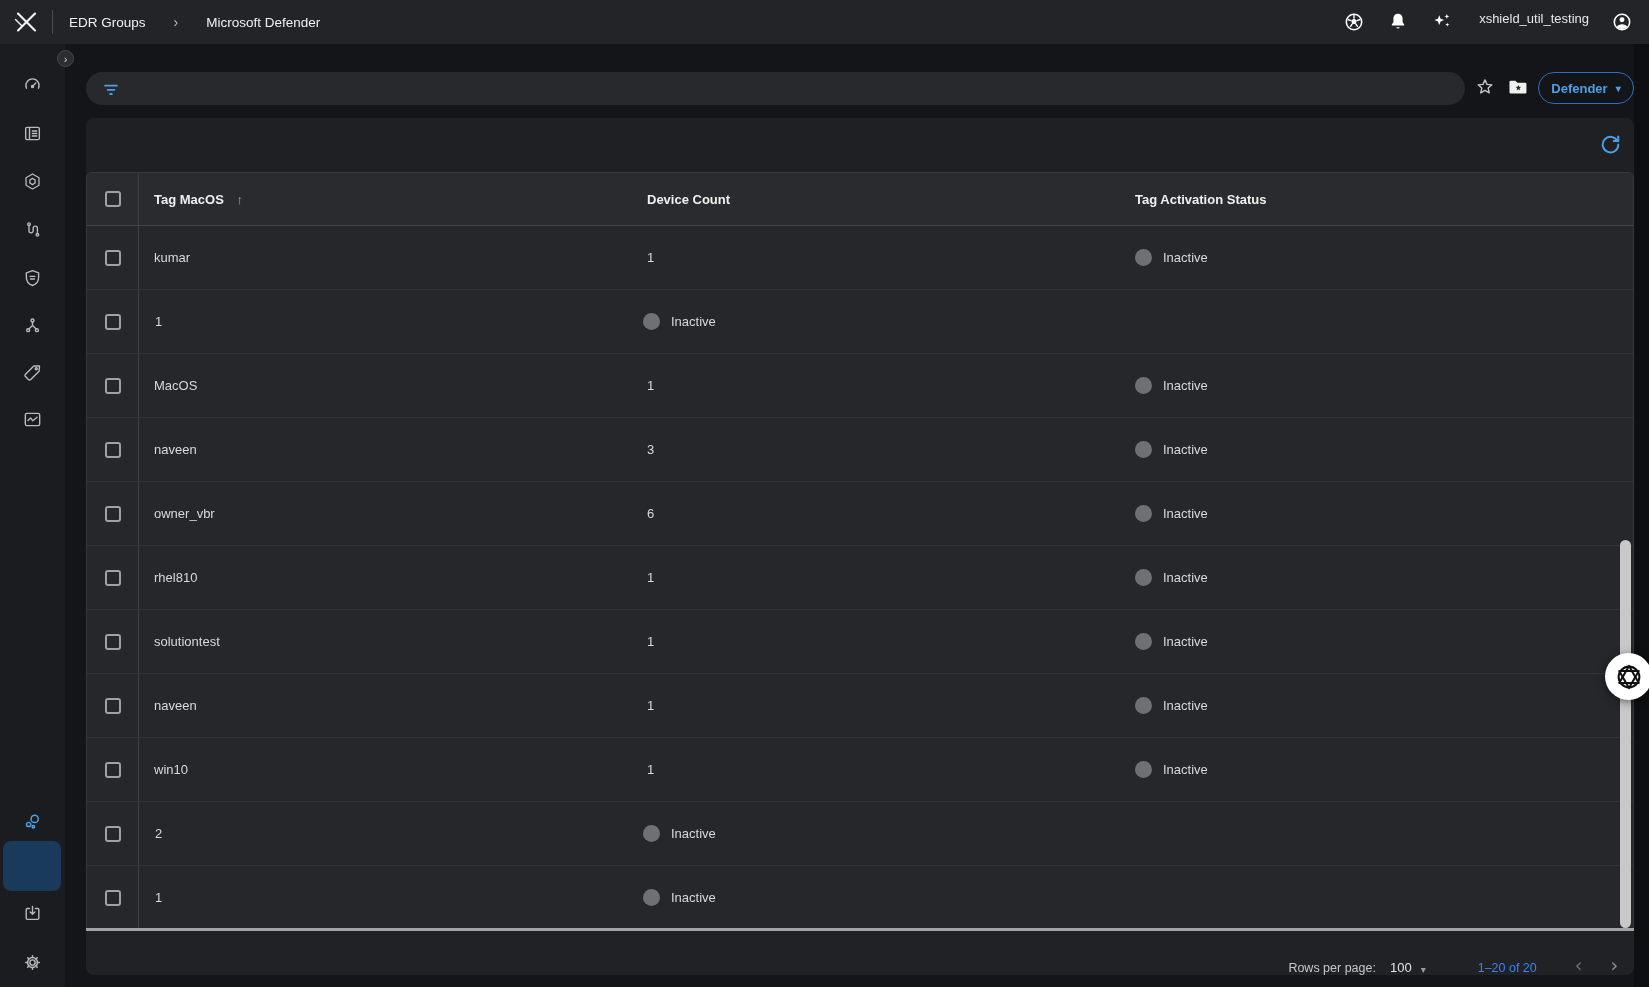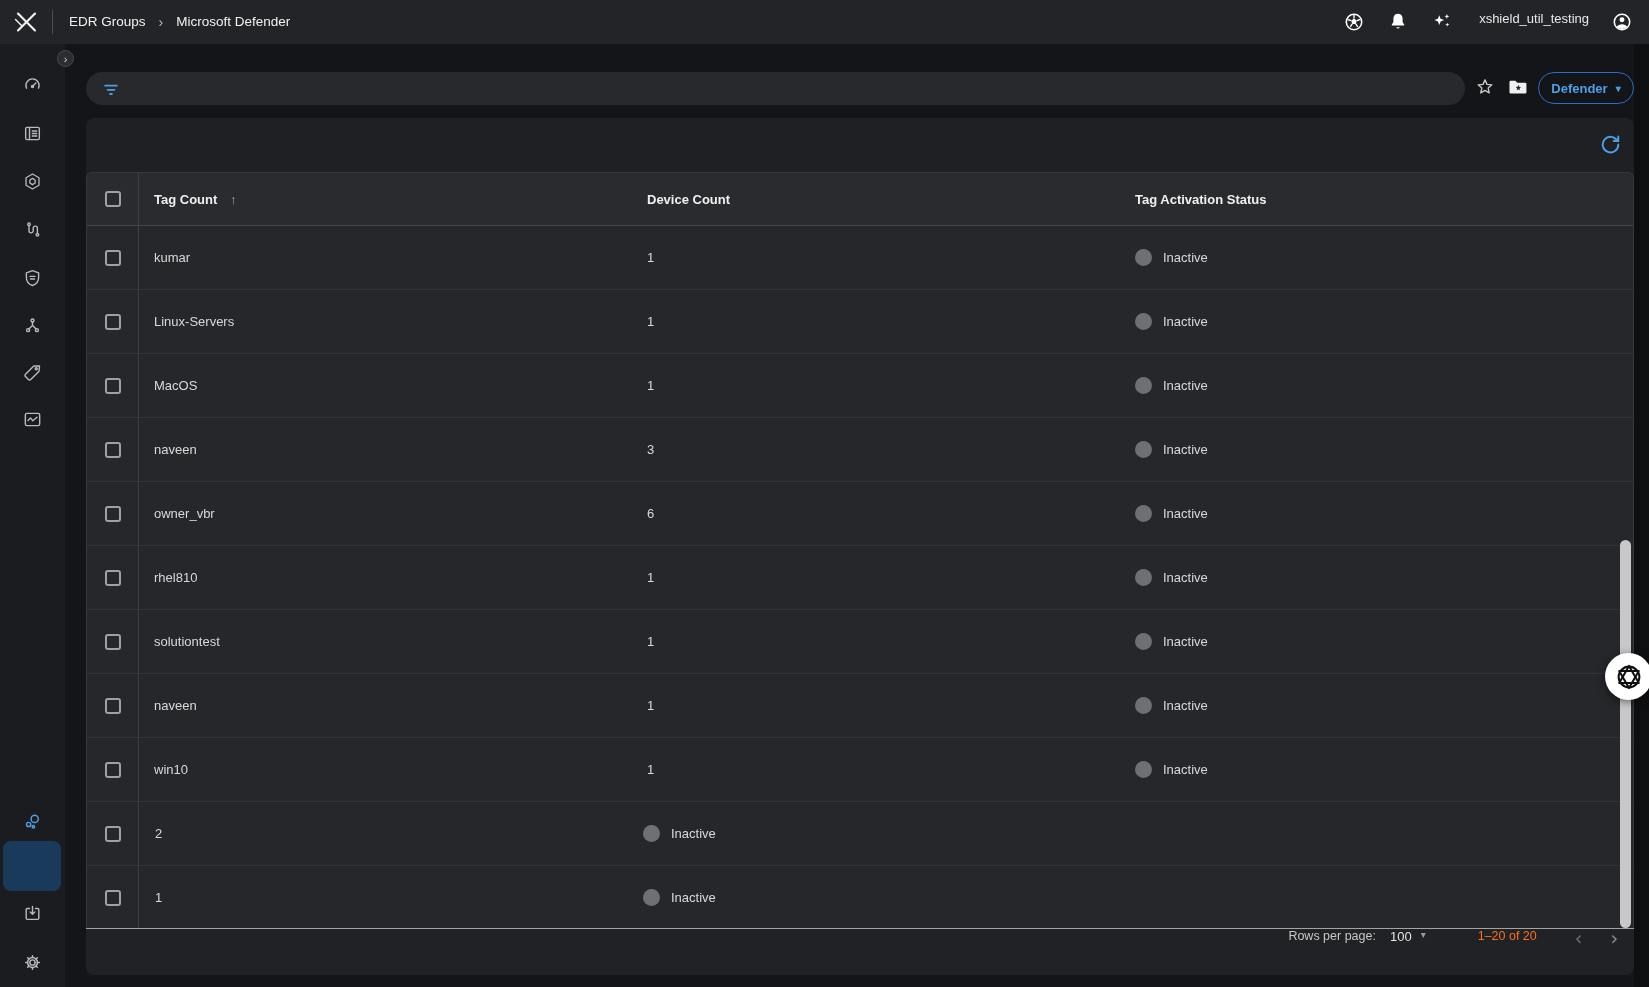--- a/index.html
+++ b/index.html
@@ -4,21 +4,21 @@
 <style>
   * { margin:0; padding:0; box-sizing:border-box; }
   html,body { width:1649px; height:987px; overflow:hidden; background:#131518;
     font-family:"Liberation Sans", sans-serif; -webkit-font-smoothing:antialiased; }
 
   
   .topbar { position:fixed; left:0; top:0; width:1649px; height:44px; background:#222428;
     display:flex; align-items:center; z-index:30; }
   .logo-box { width:52px; display:flex; justify-content:center; align-items:center; }
   .topbar-divider { width:1px; height:24px; background:#4a4c50; margin-right:16px; }
-  .breadcrumb { display:flex; gap:13px; color:#f1f1f1; font-size:13.5px; }
+  .breadcrumb { display:flex; align-items:center; gap:28px; color:#f1f1f1; font-size:13.5px; }
   .crumb-sep { color:#bdbdbd; font-size:14px; }
   .topbar-right { margin-left:auto; display:flex; align-items:flex-start; gap:22px; padding-right:16px; }
   .topbar-icon { width:22px; height:22px; display:inline-flex; }
   .username { color:#e8e8e8; font-size:13px; margin-left:4px; }
 
   
   .sidebar { position:fixed; left:0; top:44px; width:65px; height:943px; background:#1a1c1f; z-index:20; }
   .nav-item { position:absolute; left:0; width:65px; height:44px; display:flex; align-items:center; justify-content:center; cursor:pointer; }
   .nav-item svg { width:21px; height:21px; }
   .nav-active-bg { position:absolute; left:3px; top:797px; width:58px; height:50px; background:#1a3a5c; border-radius:8px; }
@@ -50,25 +50,25 @@
   .col-count { width:490px; min-width:490px; padding-left:16px; }
   .col-status{ flex:1; padding-left:14px; display:flex; align-items:center; }
   .sort-arrow { color:#a8a8a8; font-size:13px; margin-left:9px; font-weight:400; }
   .checkbox { width:16px; height:16px; border:2px solid #a0a1a4; border-radius:3px; display:inline-block; cursor:pointer; }
   .trow { display:flex; height:64px; align-items:center; border-bottom:1px solid #323438;
     color:#d9d9d9; font-size:13px; background:#25272a; }
   .dot { width:17px; height:17px; border-radius:50%; background:#6f7073; margin-right:11px; flex:none; }
 
   
   .pagination { position:absolute; left:0; bottom:0; width:1548px; height:47px; background:#202225;
-    border-top:1px solid #a3a3a3; border-radius:0 0 8px 8px; display:flex; align-items:flex-start; justify-content:flex-end;
+    border-top:3px solid #a3a3a3; border-radius:0 0 8px 8px; display:flex; align-items:flex-end; justify-content:flex-end;
     color:#c7c7c7; font-size:12.5px; }
   .rpp-value { color:#e2e2e2; font-size:13px; margin-left:14px; }
   .rpp-caret { color:#9a9a9a; font-size:10px; margin-left:9px; cursor:pointer; }
-  .range { margin-left:52px; color:#f97316; }
+  .range { margin-left:52px; color:#3b82f6; }
   .pg-chevron { font-size:19px; line-height:19px; cursor:pointer; font-family:"DejaVu Sans", sans-serif; }
   .pg-prev { margin-left:38px; color:#6e6e6e; }
   .pg-next { margin-left:28px; margin-right:16px; color:#8b8b8b; }
 
   
   .right-strip { position:fixed; left:1634px; top:44px; width:15px; height:943px; background:#0e0f11; z-index:15; }
   .scroll-thumb { position:fixed; left:1620px; top:540px; width:11px; height:388px; background:#c8c8c8;
     border-radius:6px; z-index:26; cursor:grab; }
   .fab { position:fixed; left:1605px; top:653px; width:47px; height:47px; border-radius:50%; background:#ffffff;
     z-index:50; display:flex; align-items:center; justify-content:center; box-shadow:0 2px 8px rgba(0,0,0,.5); cursor:pointer; }
@@ -265,21 +265,21 @@
       <path d="M20.1 3.6v4.8h-4.8"></path>
     </svg>
   </span>
 
   <div class="tablewrap">
     <div class="thead">
       <div class="col-check">
         <span class="checkbox"></span>
       </div>
       <div class="col-name">
-        <span>Tag Count</span>
+        <span>Tag MacOS</span>
         <span class="sort-arrow">↑</span>
       </div>
       <div class="col-count">
         <span>Device Count</span>
       </div>
       <div class="col-status">
         <span>Tag Activation Status</span>
       </div>
     </div>
     <div>
@@ -291,21 +291,20 @@
           <div class="col-count">1</div>
           <div class="col-status">
             <span class="dot"></span>
             <span>Inactive</span>
           </div>
         </div>
         <div class="trow">
           <div class="col-check">
             <span class="checkbox"></span>
           </div>
-          <div class="col-name">Linux-Servers</div>
           <div class="col-count">1</div>
           <div class="col-status">
             <span class="dot"></span>
             <span>Inactive</span>
           </div>
         </div>
         <div class="trow">
           <div class="col-check">
             <span class="checkbox"></span>
           </div>

